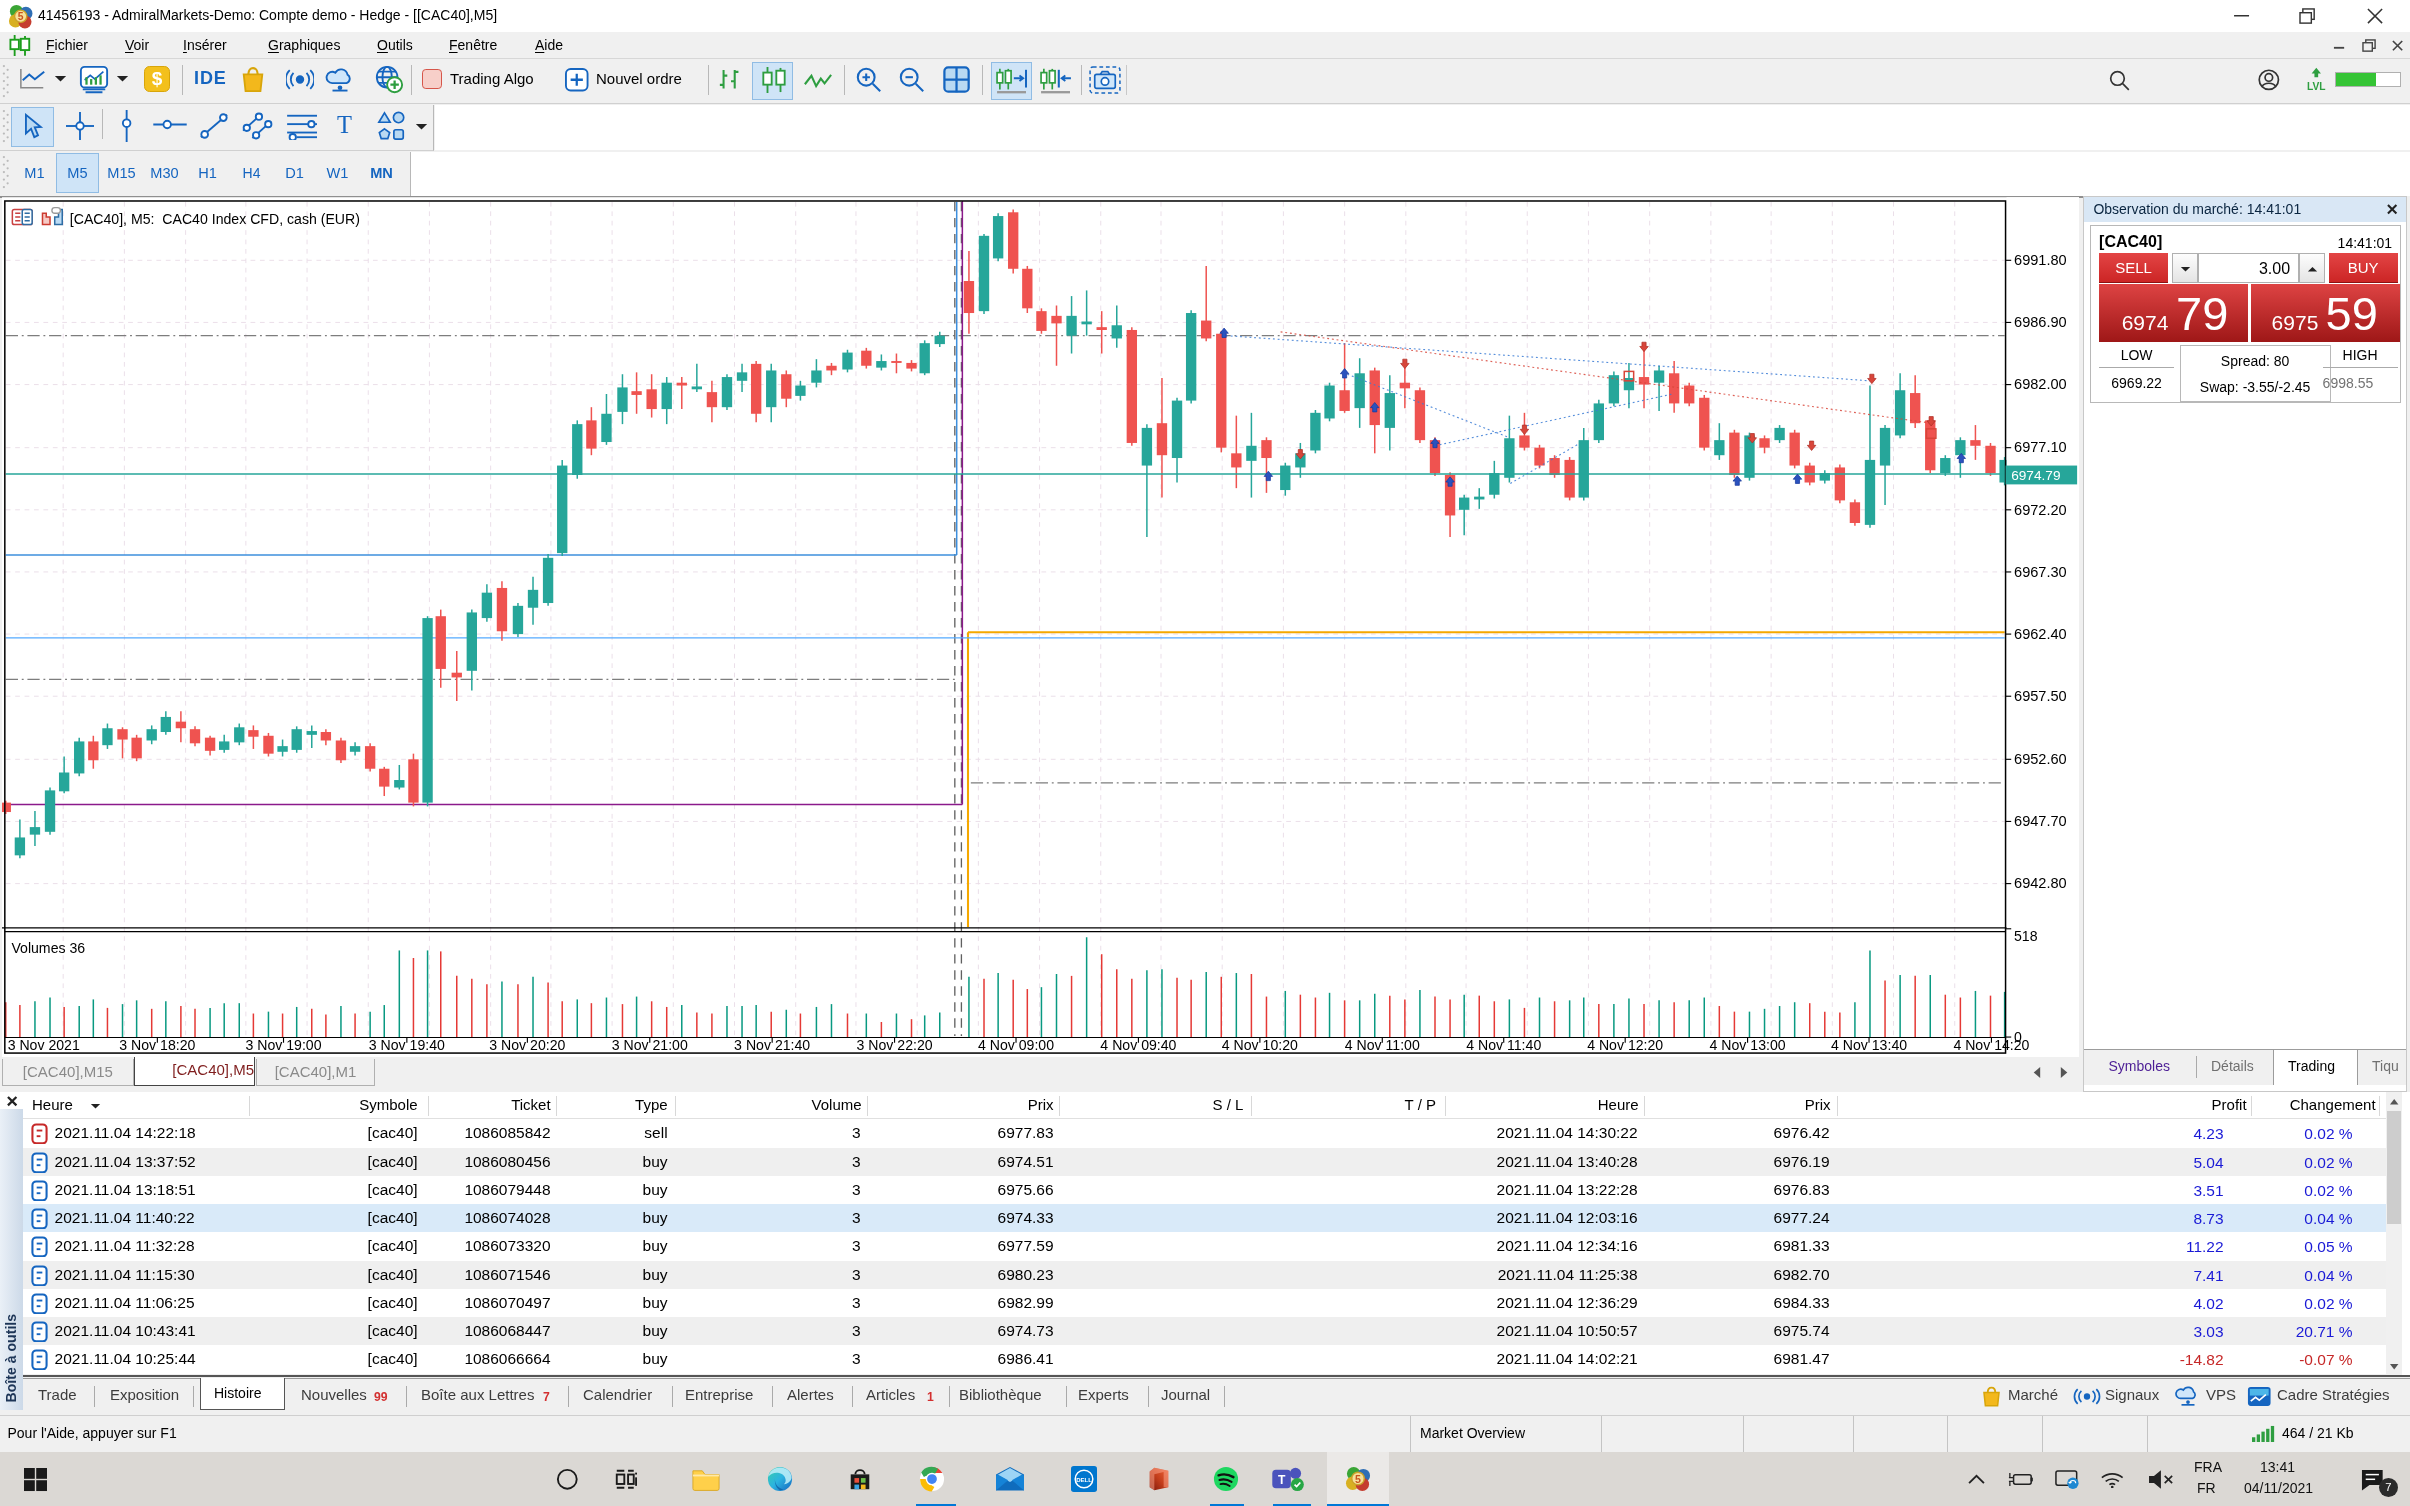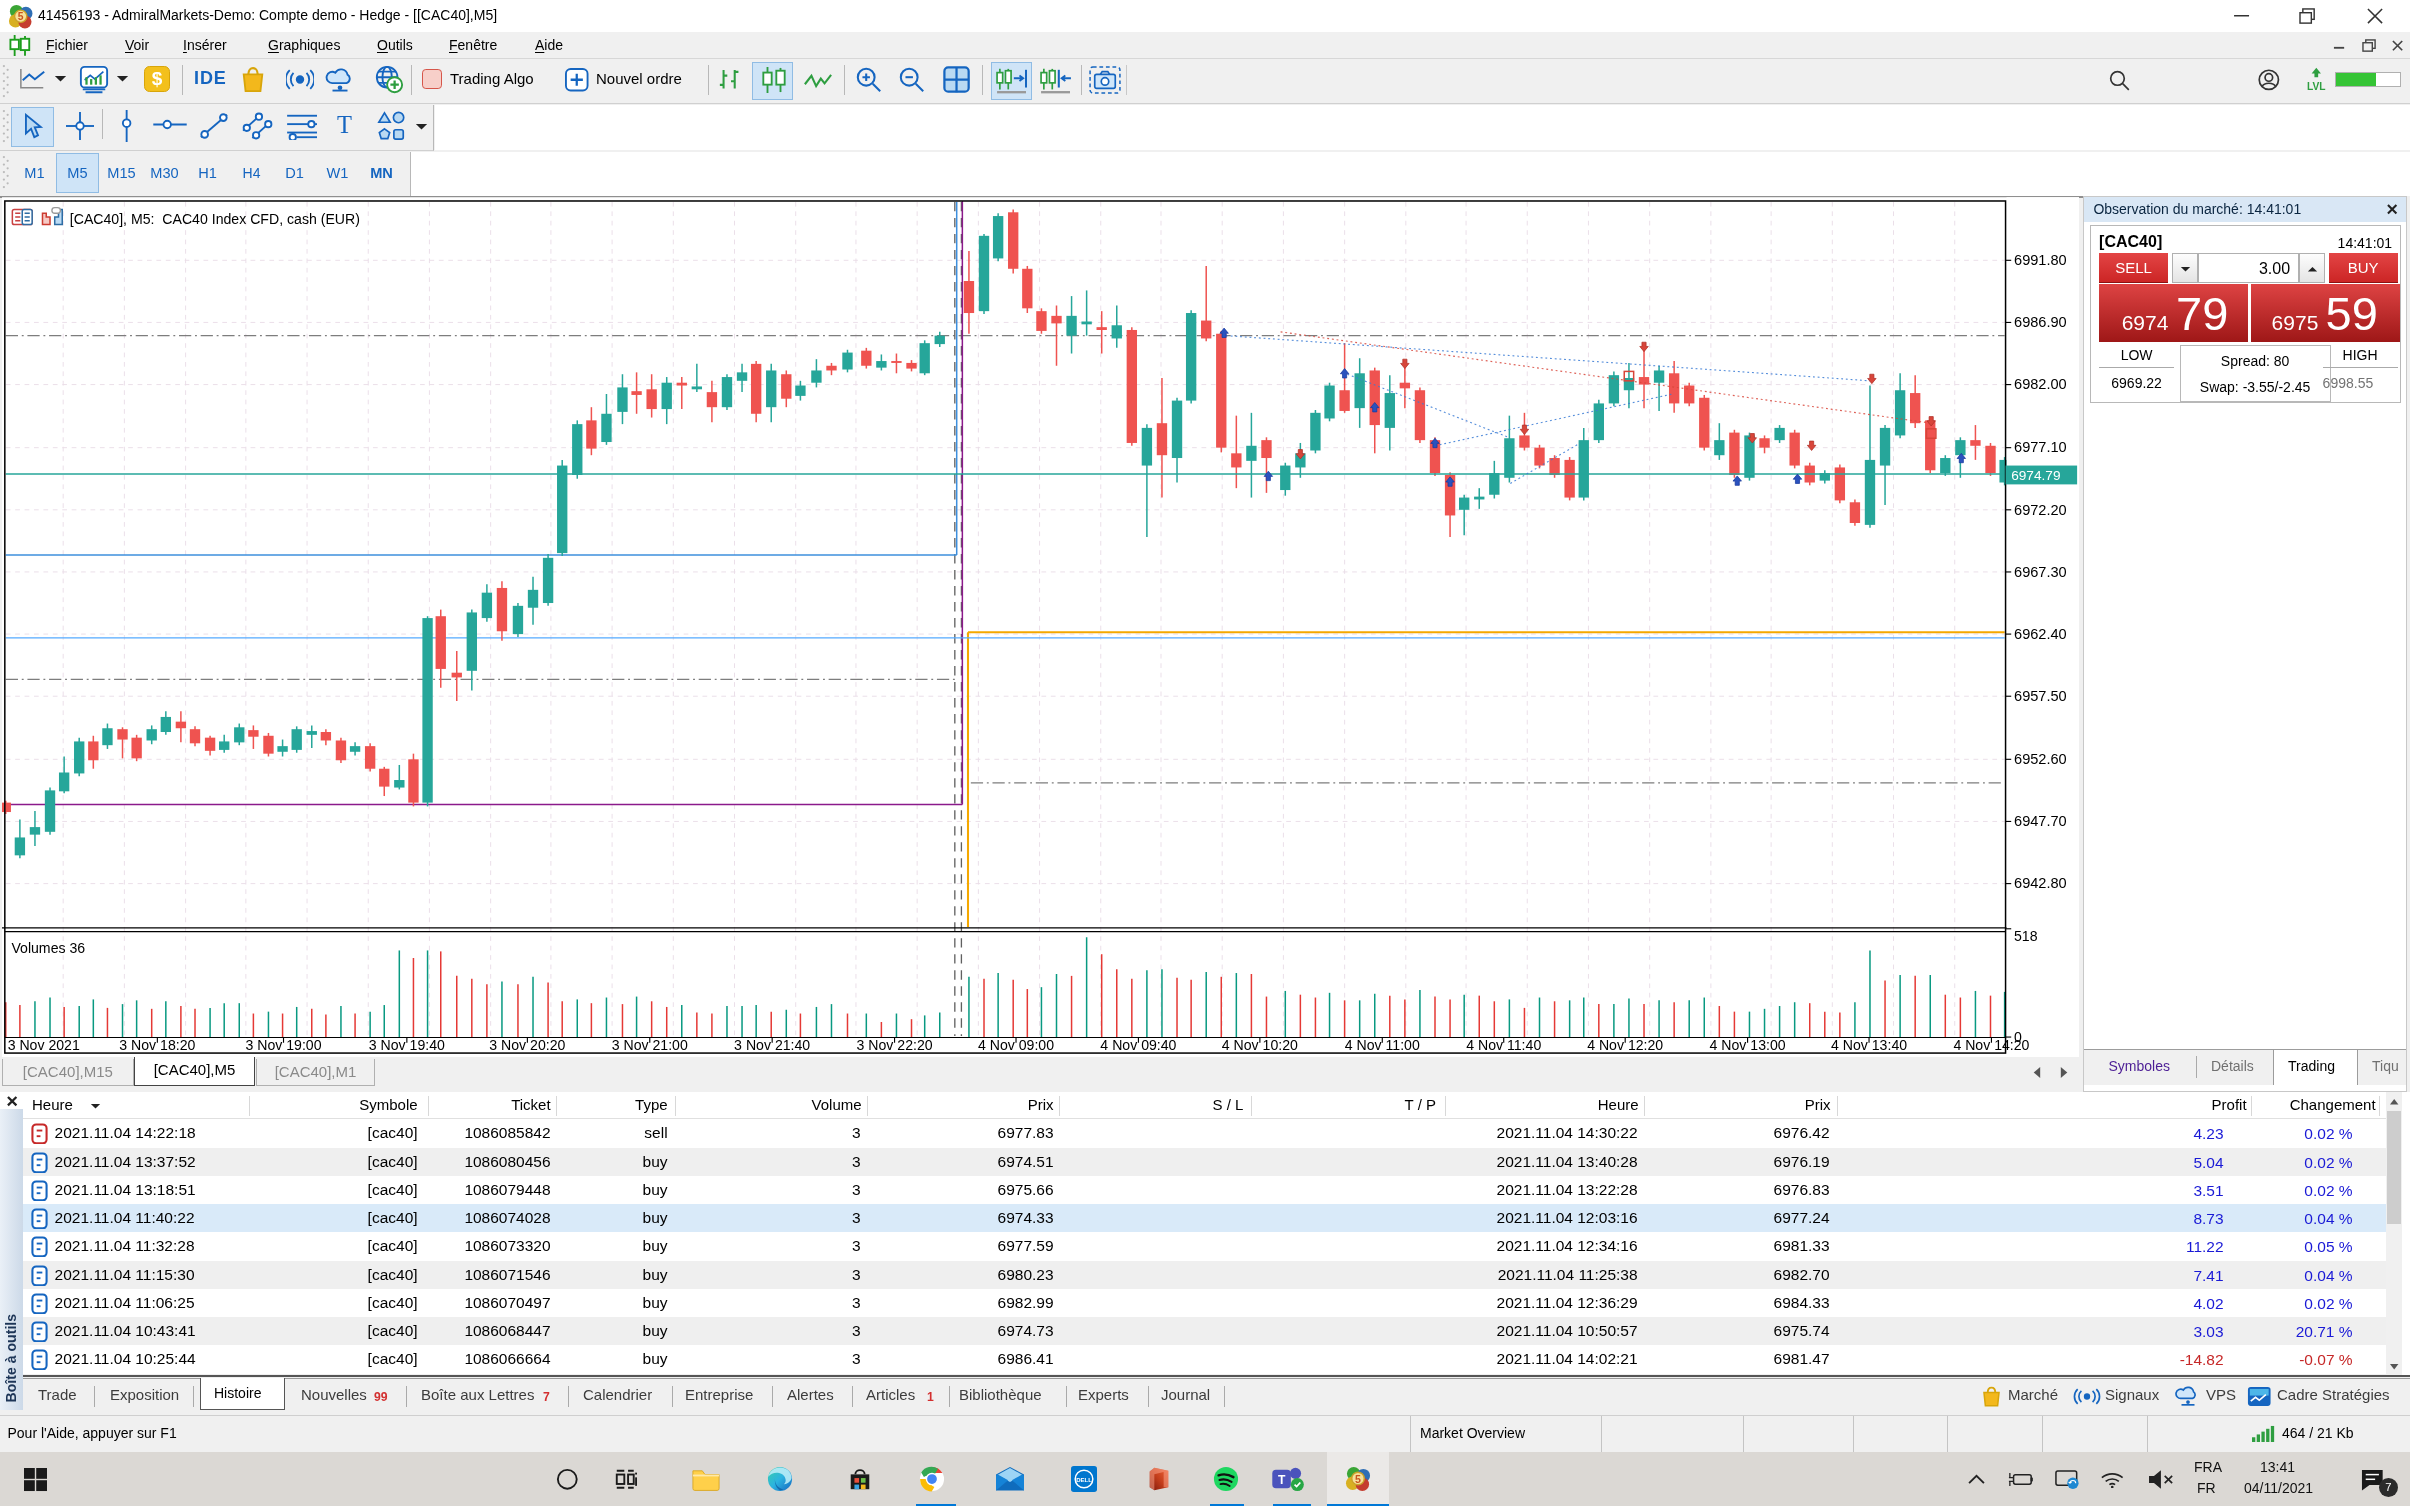--- a/index.html
+++ b/index.html
@@ -913,21 +913,21 @@
       <div class="abs" style="left:24.5px;top:7.5px;font-size:14px;color:#4c1d95">Symboles</div>
       <div class="abs" style="left:112px;top:5.6px;width:0.9px;height:22.6px;background:#aaa"></div>
       <div class="abs" style="left:127px;top:7.5px;font-size:14px;color:#707070">Détails</div>
       <div class="abs" style="left:189px;top:-0.9px;width:85px;height:36px;background:#fff;border:0.9px solid #9c9c9c;border-bottom:none"></div>
       <div class="abs" style="left:204px;top:7.5px;font-size:14px;color:#000">Trading</div>
       <div class="abs" style="left:288px;top:7.5px;font-size:14px;color:#707070">Tiqu</div>
     </div>
   </div>
 <div class="abs" style="left:0;top:1057px;width:2083px;height:35px;background:#f0f0f0">
     <div class="abs" style="left:1.9px;top:1.9px;width:132px;height:27px;background:#f0f0f0;border:0.9px solid #b0b0b0;border-top:none;color:#8a8a8a;font-size:15px;text-align:center;line-height:26px">[CAC40],M15</div>
-    <div class="abs" style="left:134px;top:0px;width:121px;height:29px;background:#fff;border:1.9px solid #444;border-top:none;color:#000000;font-size:15px;text-align:center;line-height:25.4px">[CAC40],M5</div>
+    <div class="abs" style="left:134px;top:0px;width:121px;height:29px;background:#fff;border:1.9px solid #444;border-top:none;color:#7f1d1d;font-size:15px;text-align:right;line-height:25.4px">[CAC40],M5</div>
     <div class="abs" style="left:256px;top:1.9px;width:119px;height:27px;background:#f0f0f0;border:0.9px solid #b0b0b0;border-top:none;color:#8a8a8a;font-size:15px;text-align:center;line-height:26px">[CAC40],M1</div>
     <svg class="abs" style="left:2030px;top:7.5px" width="13" height="15" viewBox="0 0 14 16">
       <path d="M11 2 L4 8 L11 14" fill="#555"></path>
     </svg>
     <svg class="abs" style="left:2058px;top:7.5px" width="13" height="15" viewBox="0 0 14 16">
       <path d="M3 2 L10 8 L3 14" fill="#555"></path>
     </svg>
   </div>
 <div class="abs" style="left:0;top:1092px;width:2411px;height:285px;background:#fff">
     <svg class="abs" style="left:6.6px;top:3.8px" width="11.3" height="11.3" viewBox="0 0 12 12">

